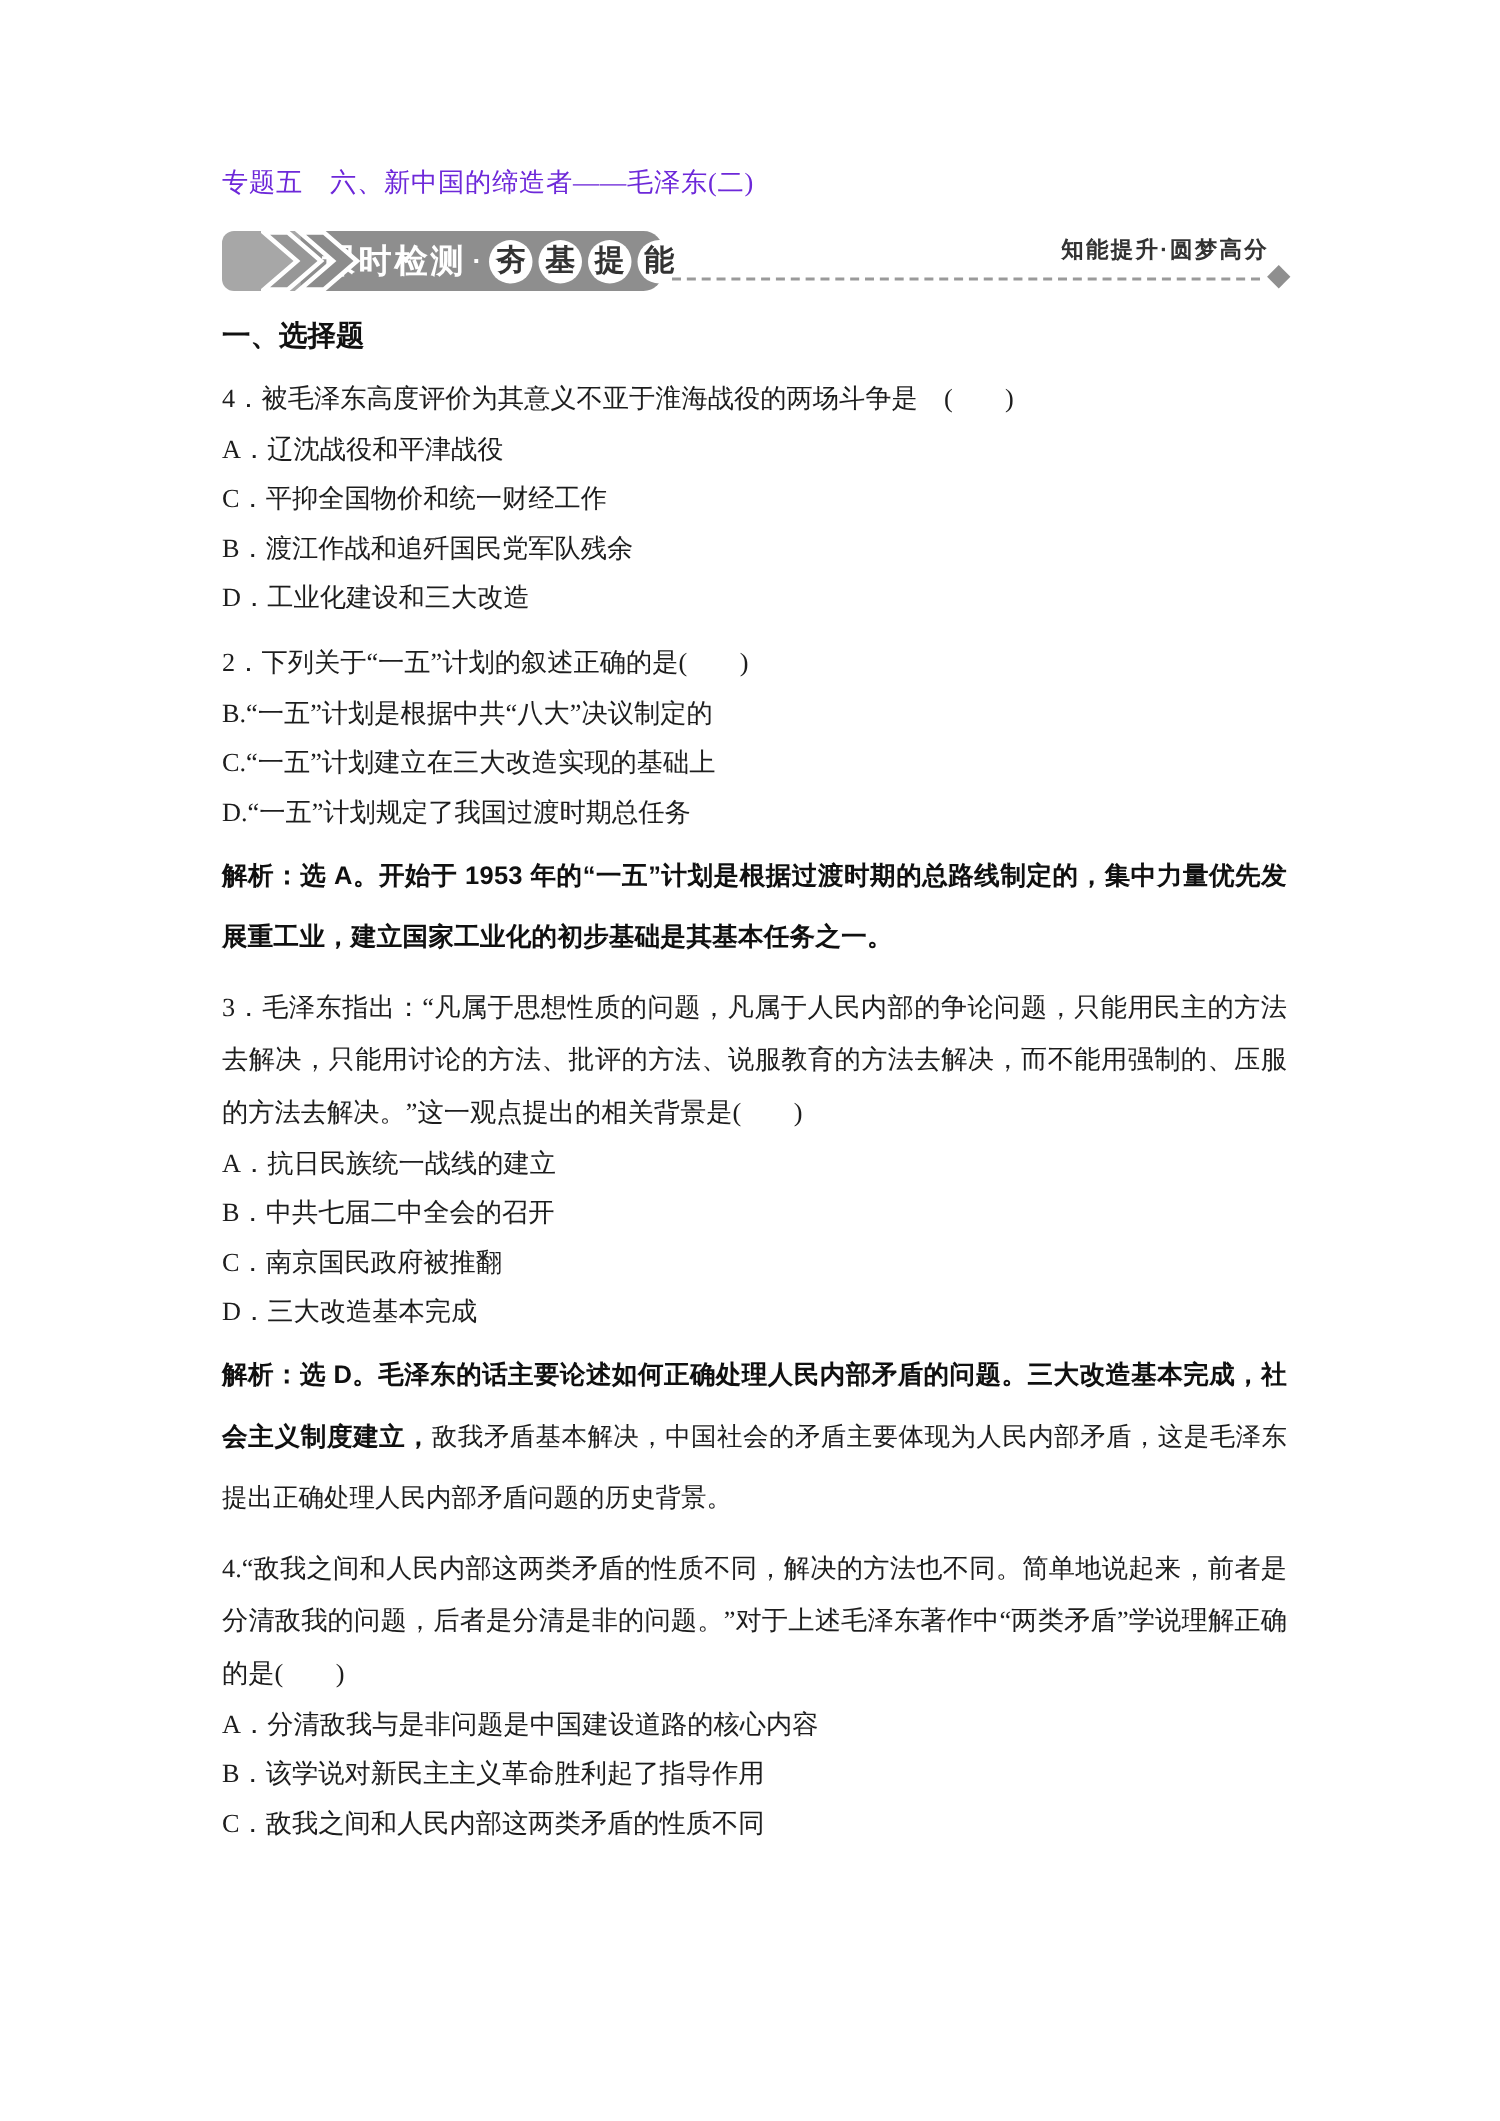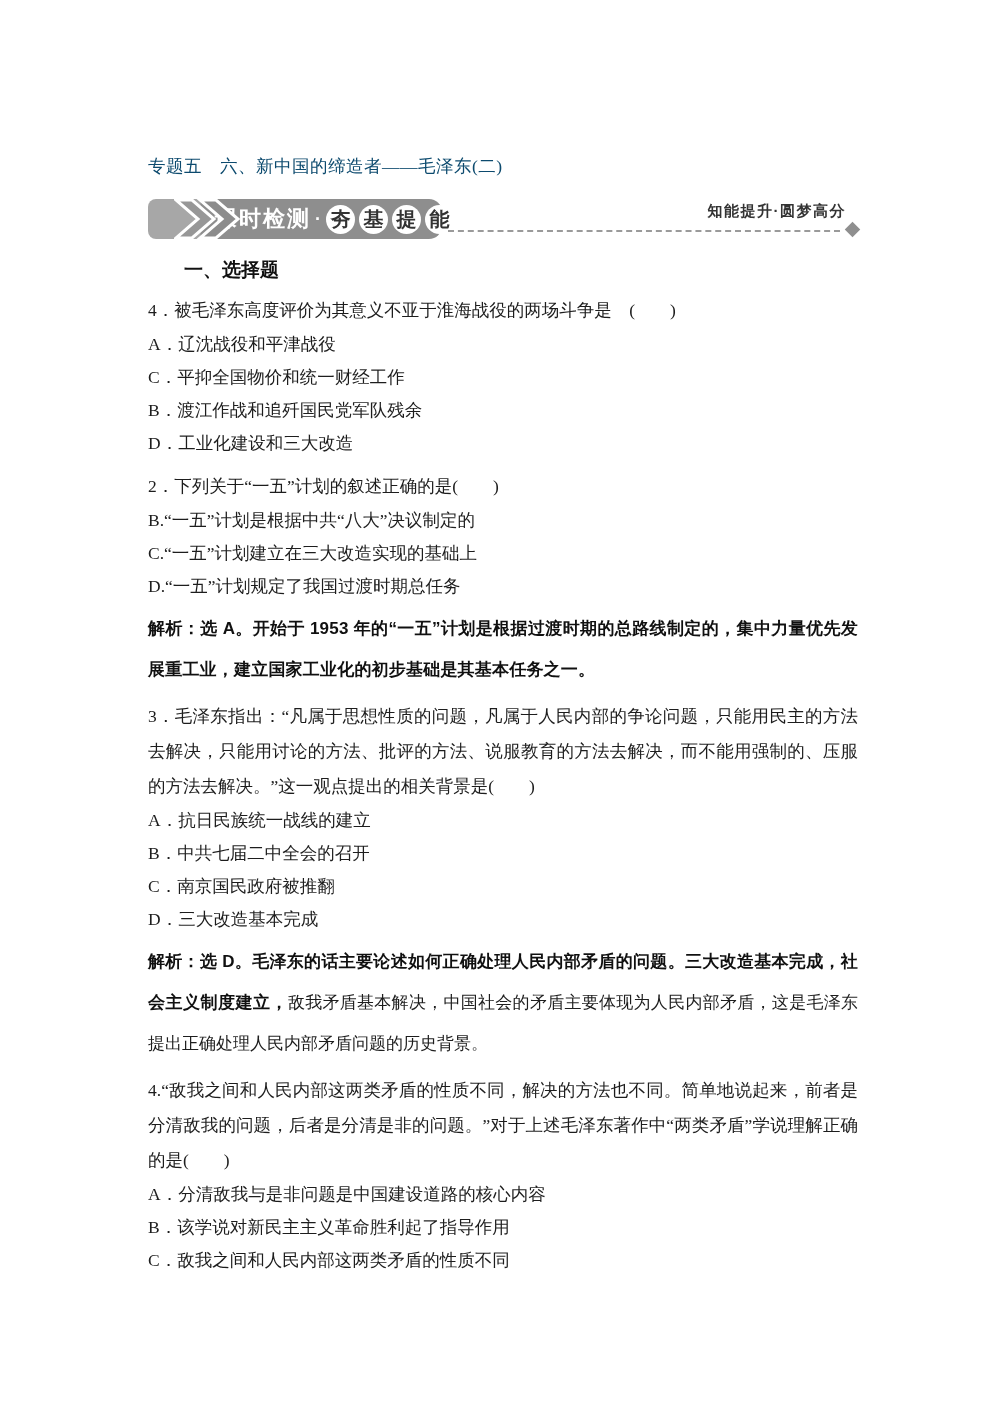--- a/index.html
+++ b/index.html
@@ -20,23 +20,22 @@
     position: absolute;
     left: 148px;
     top: 0;
     width: 710px;
   }
 
   .doc-title {
     padding-top: 108px;
     font-size: 17.5px;
     line-height: 26px;
-    color: #0c4a6e;
+    color: #6d28d9;
     letter-spacing: 0.5px;
-    margin-top: 45px;
   }
 
   
   .banner {
     position: relative;
     height: 42px;
     margin-top: 20px;
   }
   .banner-bar {
     position: absolute;
@@ -108,21 +107,20 @@
   }
 
   
   .section-heading {
     margin-top: 15px;
     font-family: "Liberation Sans", sans-serif;
     font-weight: 700;
     font-size: 19px;
     line-height: 28px;
     color: #111111;
-    margin-left: 36px;
   }
   .question { margin-top: 5px; }
   .stem {
     margin: 9px 0 0 0;
     font-size: 17.5px;
     line-height: 35px;
     text-align: justify;
   }
   .option {
     margin: 0;

